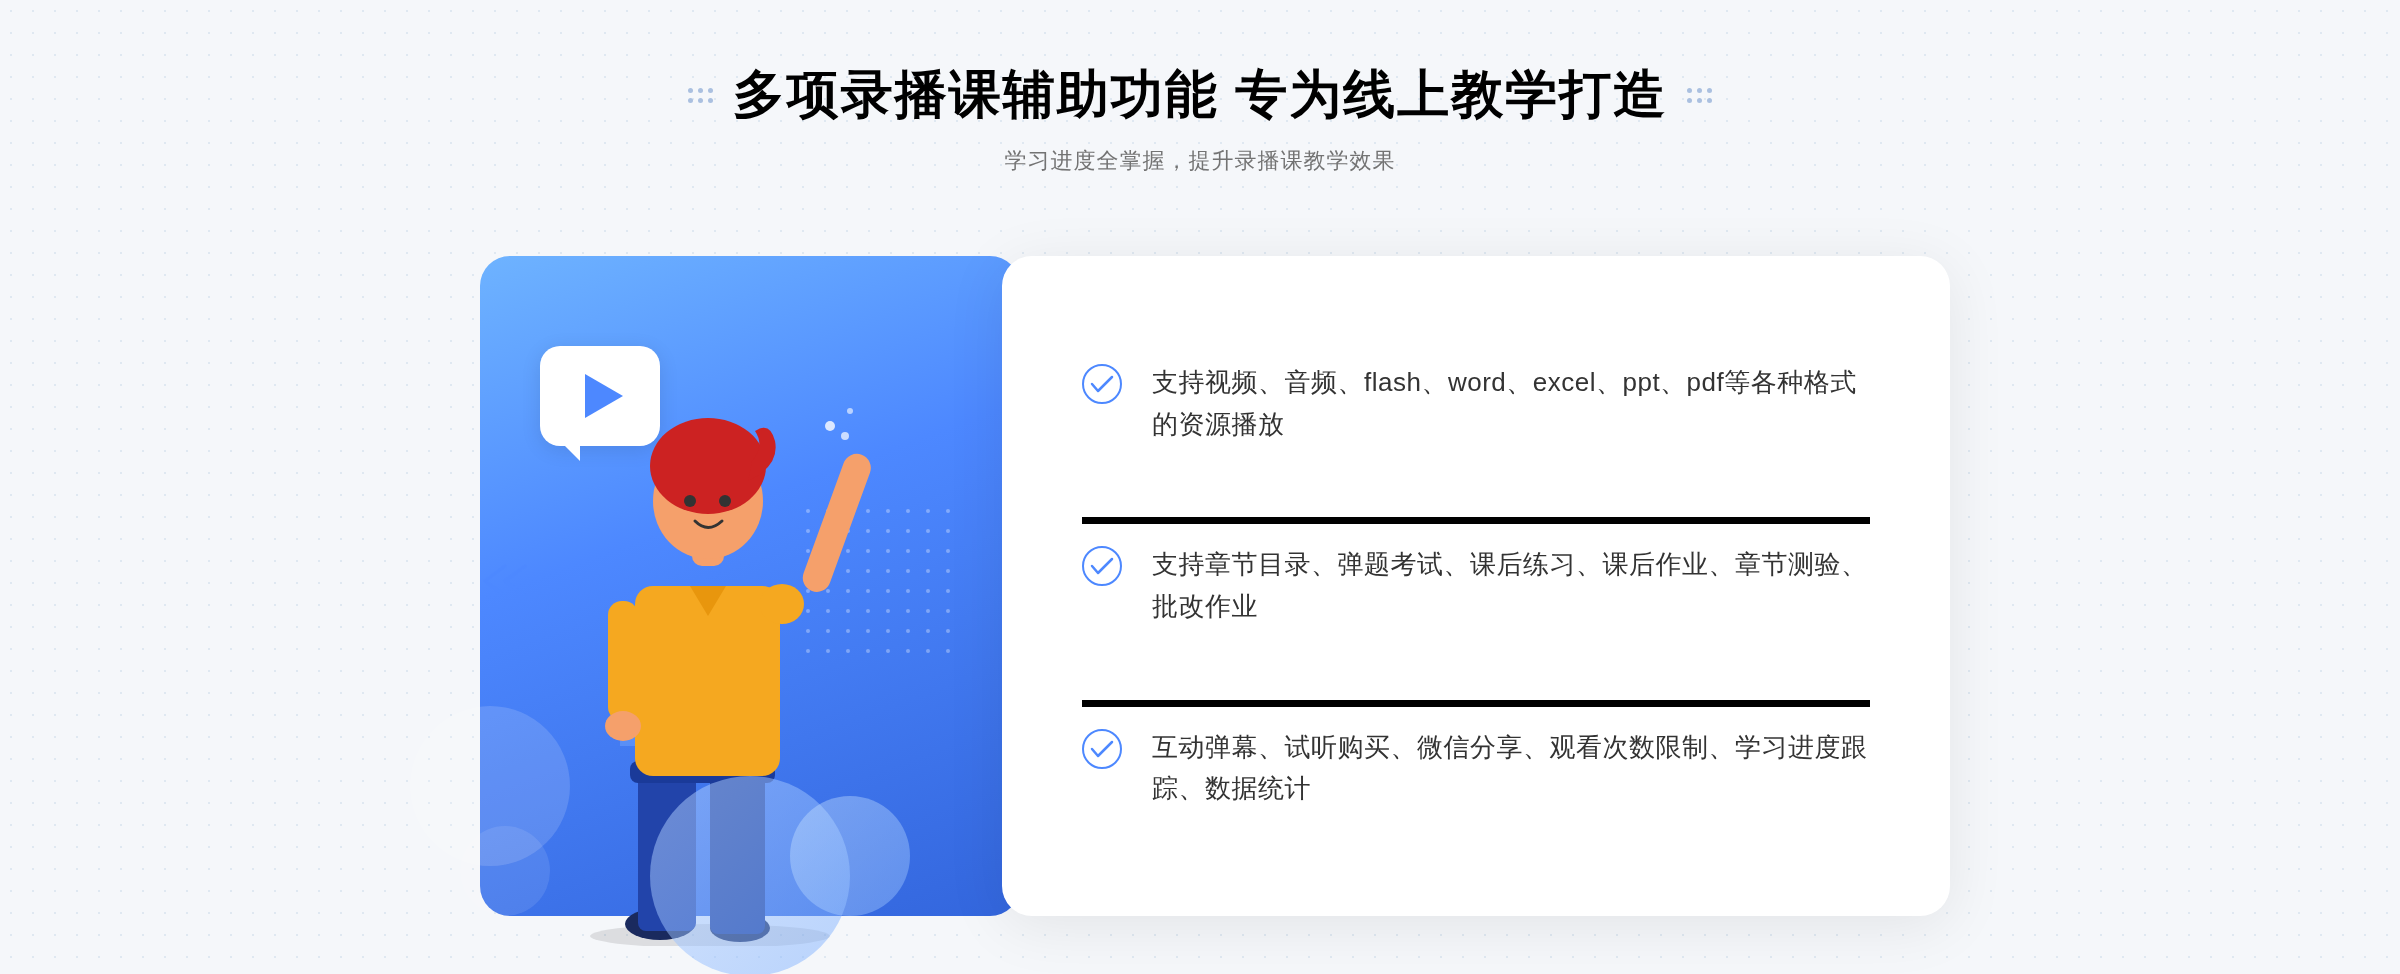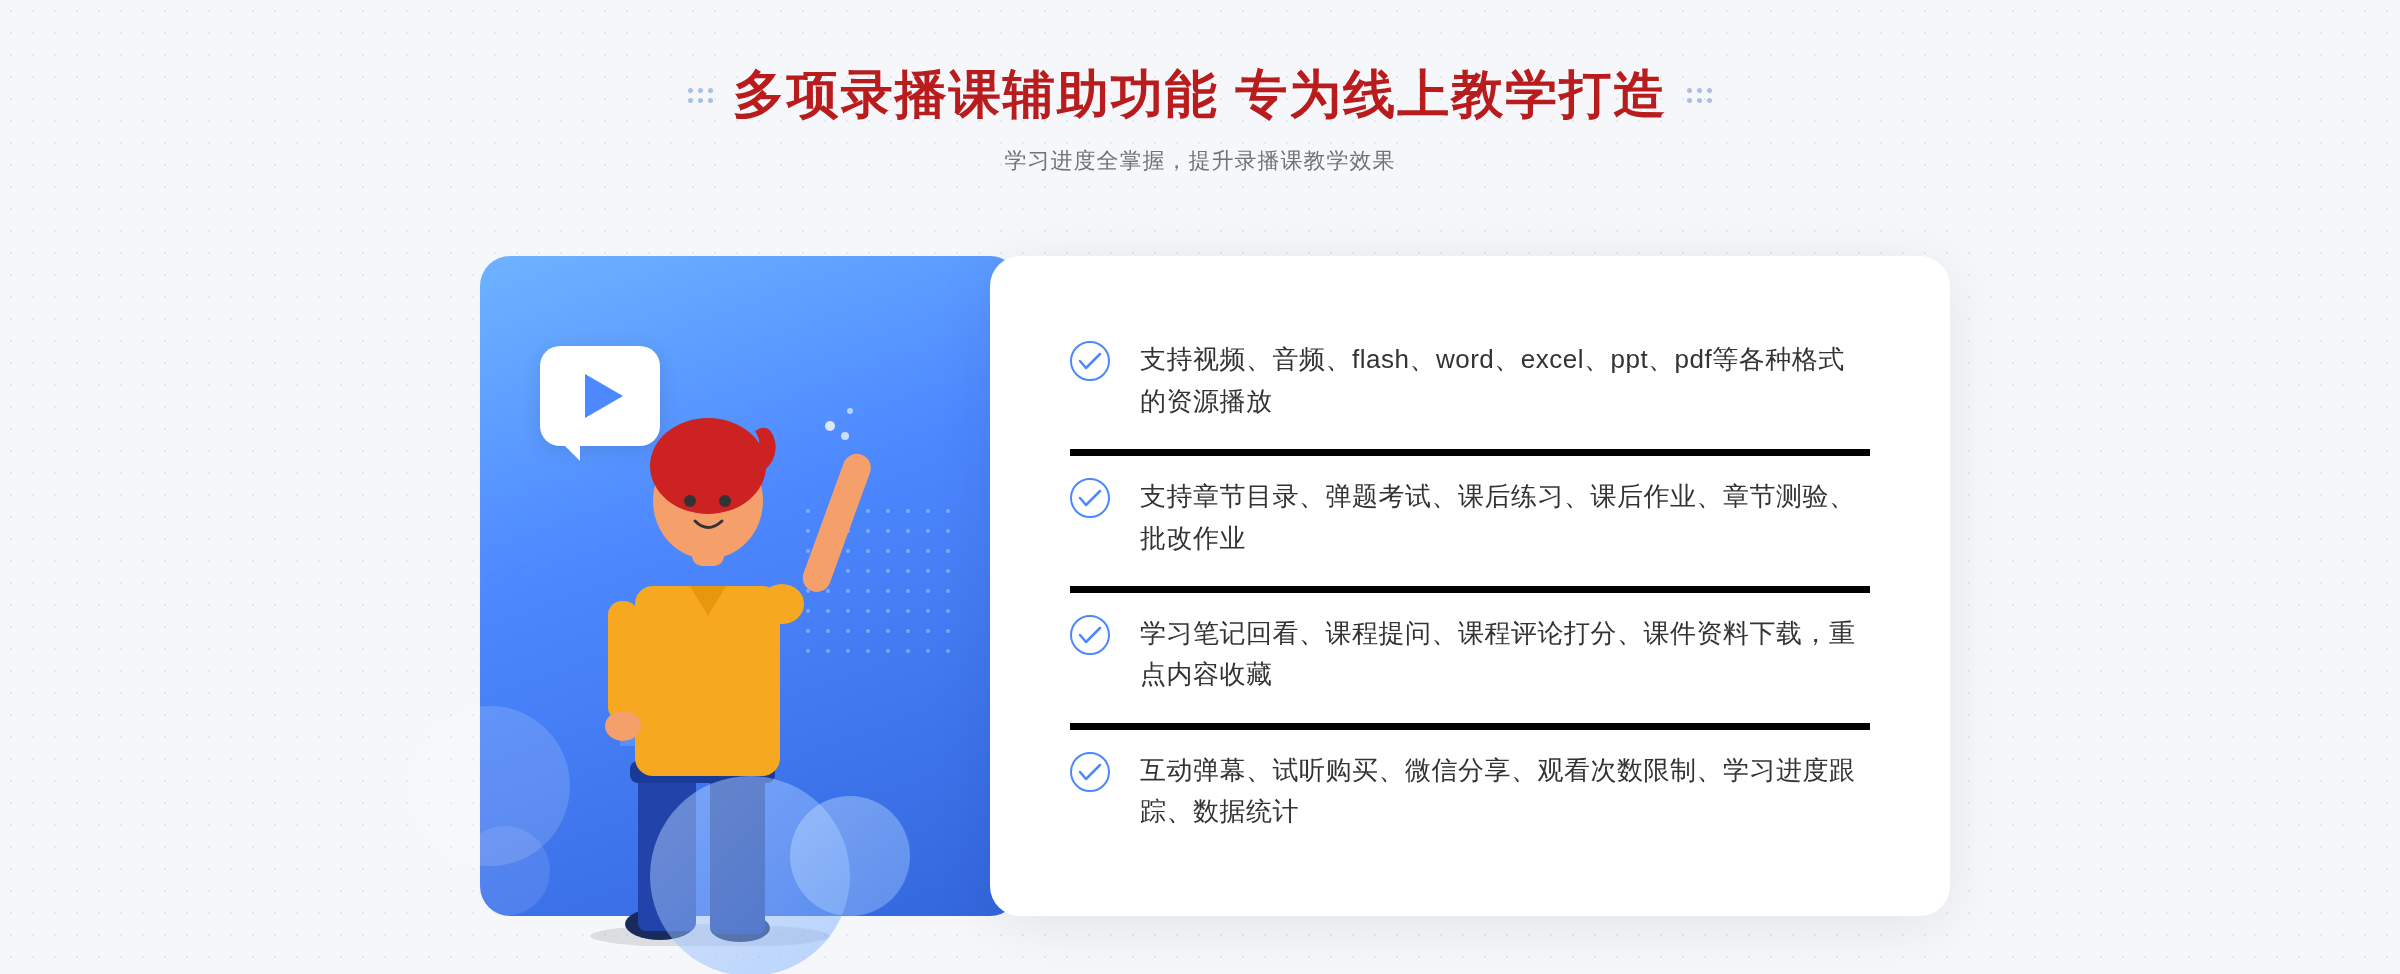--- a/index.html
+++ b/index.html
@@ -82,36 +82,37 @@
     }
 
     .dots-right .dot-row {
       display: flex;
       gap: 5px;
     }
 
     .main-title {
       font-size: 52px;
       font-weight: 700;
-      color: #b91c1c;
+      color: #000000;
       letter-spacing: 2px;
     }
 
     .subtitle {
       font-size: 22px;
       color: #737373;
       letter-spacing: 1px;
     }
 
     
     .content-card {
       display: flex;
       width: 1500px;
       height: 720px;
       position: relative;
+      gap: 12px;
     }
 
     
     .left-section {
       width: 580px;
       height: 100%;
       position: relative;
       flex-shrink: 0;
     }
 
@@ -540,29 +541,20 @@
         <div class="feature-item">
           <div class="check-icon">
             <svg viewBox="0 0 40 40" xmlns="http://www.w3.org/2000/svg">
               <circle cx="20" cy="20" r="19" stroke="#4d88ff" stroke-width="2" fill="none"></circle>
               <path d="M10,20 L16,27 L30,13" stroke="#4d88ff" stroke-width="2.5" fill="none" stroke-linecap="round" stroke-linejoin="round"></path>
             </svg>
           </div>
           <span class="feature-text">支持章节目录、弹题考试、课后练习、课后作业、章节测验、批改作业</span>
         </div>
 
-        <div class="feature-item">
-          <div class="check-icon">
-            <svg viewBox="0 0 40 40" xmlns="http://www.w3.org/2000/svg">
-              <circle cx="20" cy="20" r="19" stroke="#4d88ff" stroke-width="2" fill="none"></circle>
-              <path d="M10,20 L16,27 L30,13" stroke="#4d88ff" stroke-width="2.5" fill="none" stroke-linecap="round" stroke-linejoin="round"></path>
-            </svg>
-          </div>
-          <span class="feature-text">学习笔记回看、课程提问、课程评论打分、课件资料下载，重点内容收藏</span>
-        </div>
 
         <div class="feature-item">
           <div class="check-icon">
             <svg viewBox="0 0 40 40" xmlns="http://www.w3.org/2000/svg">
               <circle cx="20" cy="20" r="19" stroke="#4d88ff" stroke-width="2" fill="none"></circle>
               <path d="M10,20 L16,27 L30,13" stroke="#4d88ff" stroke-width="2.5" fill="none" stroke-linecap="round" stroke-linejoin="round"></path>
             </svg>
           </div>
           <span class="feature-text">互动弹幕、试听购买、微信分享、观看次数限制、学习进度跟踪、数据统计</span>
         </div>

